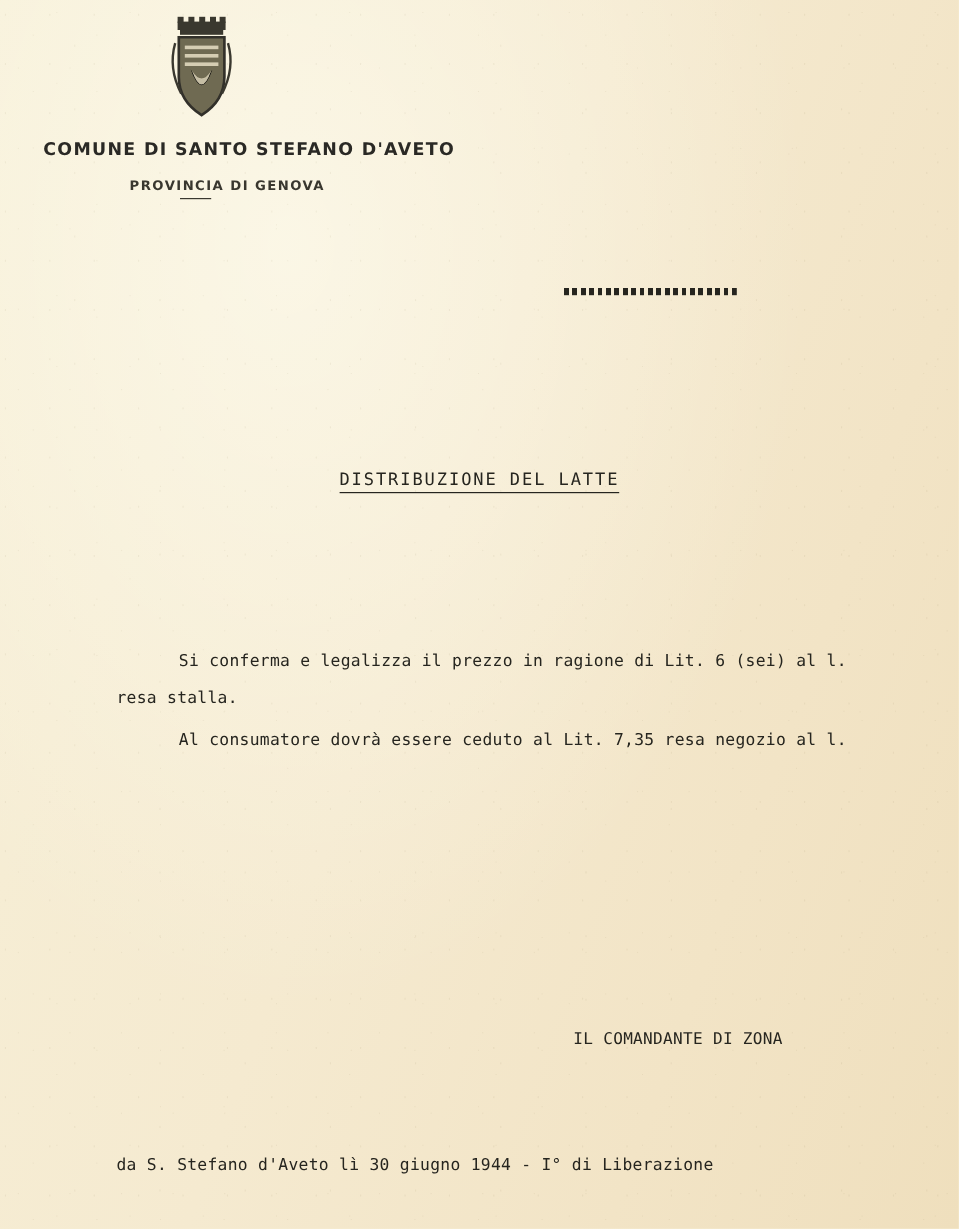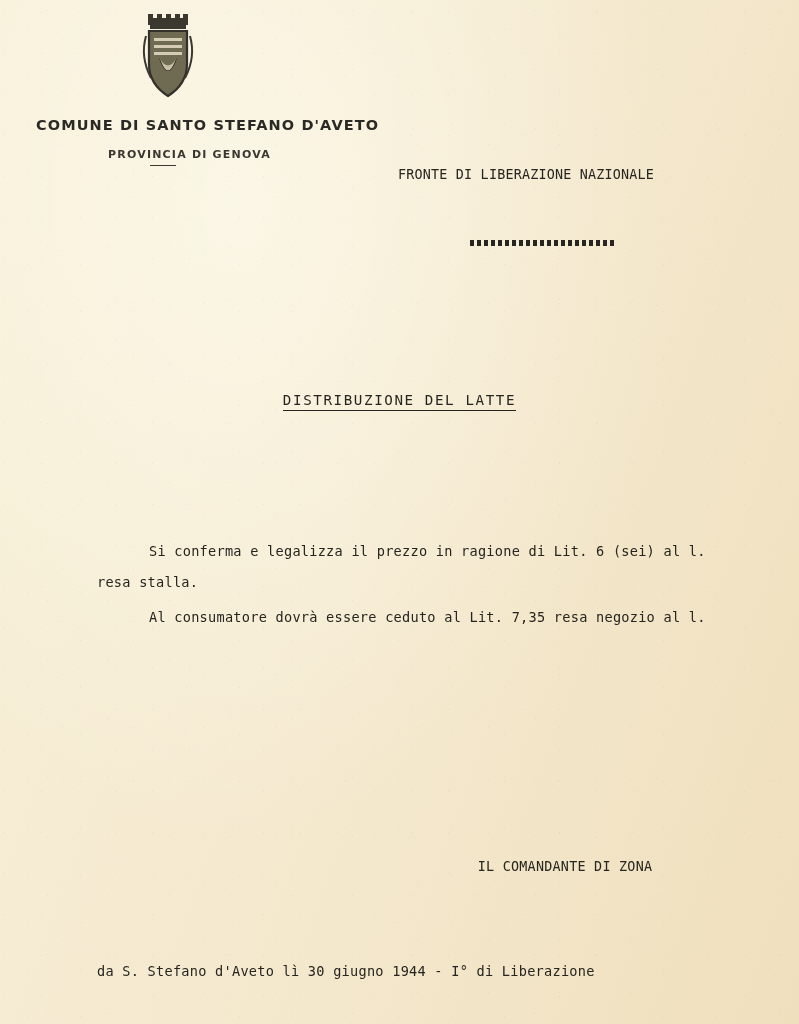--- a/index.html
+++ b/index.html
@@ -200,21 +200,20 @@
     </svg>
   </div>
 
   <div class="municipality">COMUNE DI SANTO STEFANO D'AVETO</div>
 
   <div class="province">PROVINCIA DI GENOVA</div>
 
   <div class="province-rule"></div>
 
   <div class="org-block">
-    <div class="org-line-1">FRONTE DI LIBERAZIONE NAZIONALE</div>
   </div>
   <div class="org-rule"></div>
 
   <div class="doc-title">
     <span>DISTRIBUZIONE DEL LATTE</span>
   </div>
 
   <div class="body-text">
     <p>Si conferma e legalizza il prezzo in ragione di Lit. 6 (sei) al l. resa stalla.</p>
     <p>Al consumatore dovrà essere ceduto al Lit. 7,35 resa negozio al l.</p>

